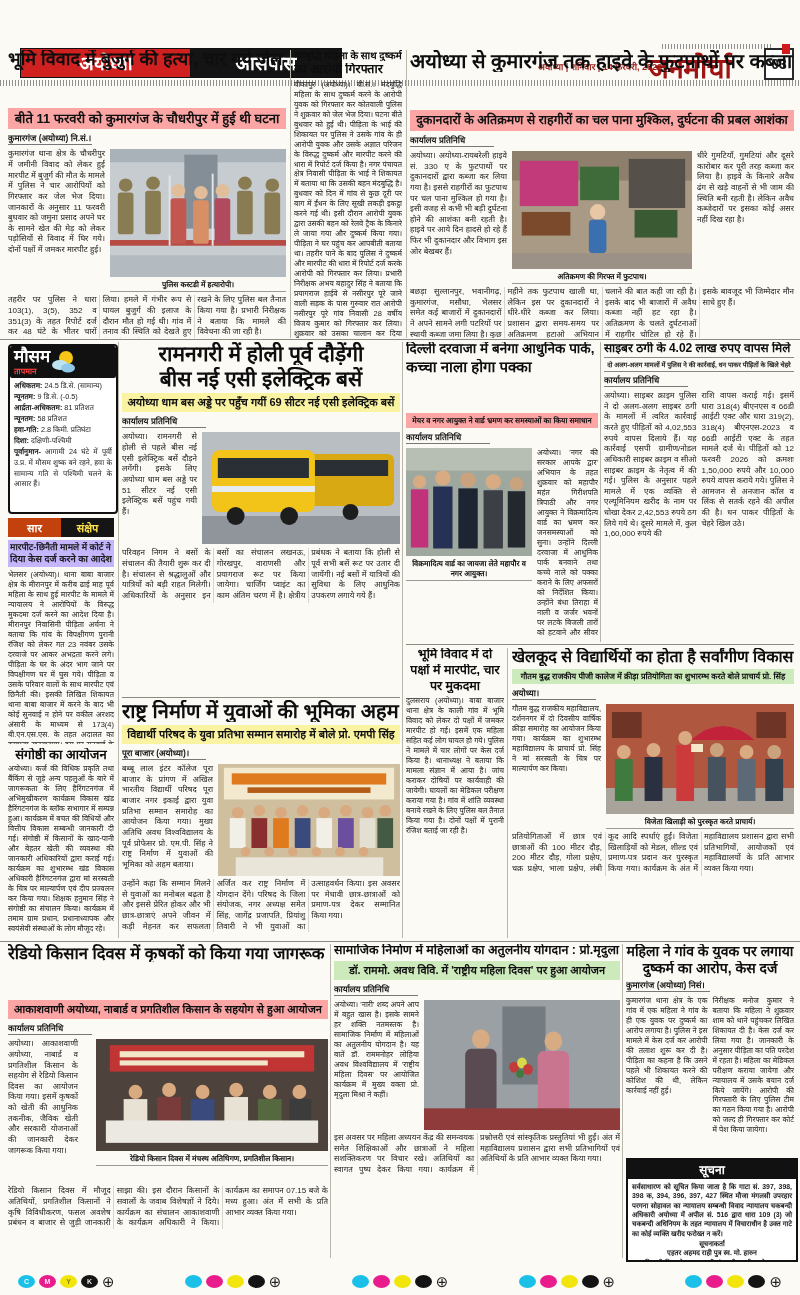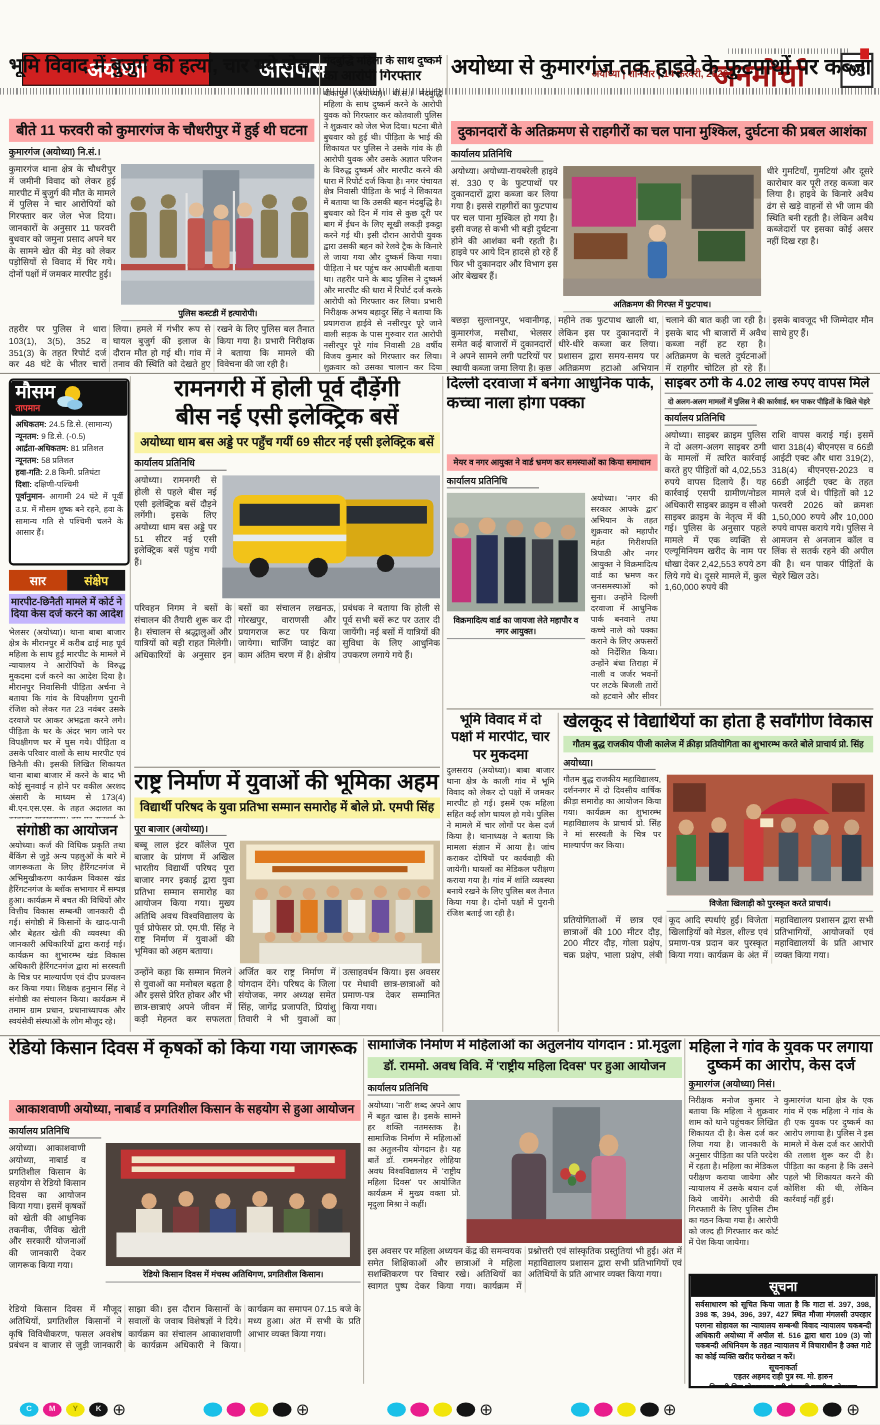--- a/index.html
+++ b/index.html
@@ -465,24 +465,24 @@
       </div>
   </section>
 
   <section class="story" style="left:626px;top:944px;width:168px;height:208px;">
     <h3 class="hl fit ctr" style="font-size:14px;">महिला ने गांव के युवक पर लगाया</h3>
     <h3 class="hl fit ctr" style="font-size:14px;">दुष्कर्म का आरोप, केस दर्ज</h3>
     <div class="byline">कुमारगंज (अयोध्या) निसं।</div>
     <hr class="brule">
     <div class="row">
       <div class="body flex1 sm">
+          <p>कुमारगंज थाना क्षेत्र के एक गांव में एक महिला ने गांव के ही एक युवक पर दुष्कर्म का आरोप लगाया है। पुलिस ने इस मामले में केस दर्ज कर आरोपी की तलाश शुरू कर दी है। पीड़िता का कहना है कि उसने पहले भी शिकायत करने की कोशिश की थी, लेकिन कार्रवाई नहीं हुई।</p>
+        </div>
+      <div class="body flex1 sm">
           <p>निरीक्षक मनोज कुमार ने बताया कि महिला ने शुक्रवार शाम को थाने पहुंचकर लिखित शिकायत दी है। केस दर्ज कर लिया गया है। जानकारी के अनुसार पीड़िता का पति परदेश में रहता है। महिला का मेडिकल परीक्षण कराया जायेगा और न्यायालय में उसके बयान दर्ज किये जायेंगे। आरोपी की गिरफ्तारी के लिए पुलिस टीम का गठन किया गया है। आरोपी को जल्द ही गिरफ्तार कर कोर्ट में पेश किया जायेगा।</p>
-        </div>
-      <div class="body flex1 sm">
-          <p>कुमारगंज थाना क्षेत्र के एक गांव में एक महिला ने गांव के ही एक युवक पर दुष्कर्म का आरोप लगाया है। पुलिस ने इस मामले में केस दर्ज कर आरोपी की तलाश शुरू कर दी है। पीड़िता का कहना है कि उसने पहले भी शिकायत करने की कोशिश की थी, लेकिन कार्रवाई नहीं हुई।</p>
         </div>
     </div>
   </section>
 
   <aside class="story notice" style="left:626px;top:1158px;width:168px;height:100px;">
     <div class="notice-title">सूचना</div>
     <div class="notice-body">सर्वसाधारण को सूचित किया जाता है कि गाटा सं. 397, 398, 398 क, 394, 396, 397, 427 स्थित मौजा मंगलसी उपरहार परगना सोहावल का न्यायालय सम्बन्धी विवाद न्यायालय चकबन्दी अधिकारी अयोध्या में अपील सं. 516 द्वारा धारा 109 (3) जो चकबन्दी अधिनियम के तहत न्यायालय में विचाराधीन है उक्त गाटे का कोई व्यक्ति खरीद फरोख्त न करें।</div>
     <div class="notice-sign">
       <div>सूचनाकर्ता</div>
       <div>एहतर अहमद राही पुत्र स्व. मो. हारुन</div>

